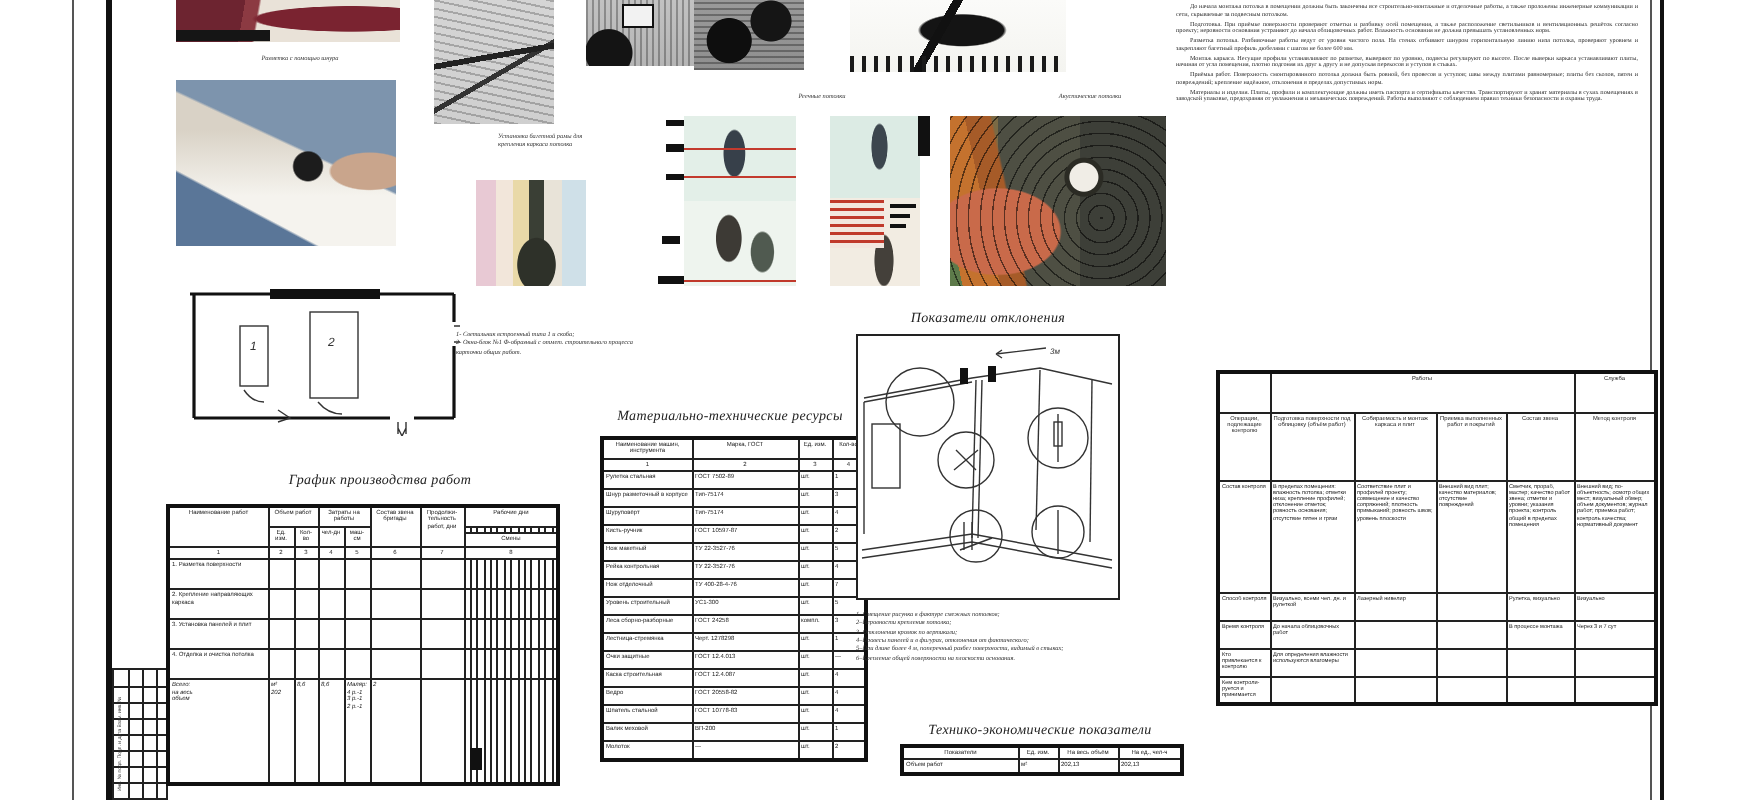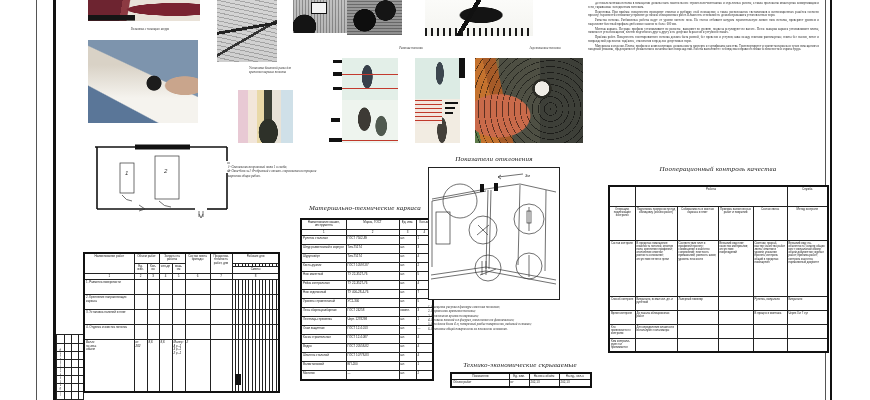--- a/index.html
+++ b/index.html
@@ -197,20 +197,21 @@
     <path class="thin" d="M64,58 q5,6 12,6"></path>
     <path class="thin" d="M44,62 l6,4 -6,2"></path>
     <text x="30" y="32" font-size="6" font-style="italic" fill="#333">1</text>
     <text x="69" y="30" font-size="6" font-style="italic" fill="#333">2</text>
   </svg>
   <div class="notes" style="left:228px;top:165px;width:100px;">
       <div>1- Светильник встроенный типа 1 и скоба;</div>
       <div>2- Окна-блок №1 Ф-образный с отмет. строительного процесса карточки общих работ.</div>
     </div>
 
+  <div class="hdg" style="left:100px;top:236px;width:180px;">График производства работ</div>
   <div class="tbl sched" style="left:83px;top:252px;">
     <table>
       <colgroup>
         <col style="width:50px">
           <col style="width:13px">
           <col style="width:12px">
           <col style="width:13px">
         <col style="width:13px">
           <col style="width:25px">
           <col style="width:22px">
@@ -379,21 +380,21 @@
             <td class="g"></td>
             <td class="g"></td>
             <td class="g"></td>
             <td class="g"></td>
           </tr>
         </tbody>
     </table>
     <div class="mark" style="left:152px;top:122px;width:6px;height:11px;"></div>
   </div>
 
-  <div class="hdg" style="left:295px;top:204px;width:140px;">Материально-технические каркаса</div>
+  <div class="hdg" style="left:295px;top:204px;width:140px;">Материально-технические ресурсы</div>
   <div class="tbl mats" style="left:300px;top:218px;">
     <table>
       <colgroup>
           <col style="width:45px">
           <col style="width:53px">
           <col style="width:17px">
           <col style="width:17px">
         </colgroup>
       <thead>
         <tr>
@@ -540,21 +541,21 @@
   </svg>
   <div class="notes" style="left:428px;top:305px;width:140px;">
       <div>1–Смещение рисунка в фактуре смежных потолков;</div>
       <div>2–Неровности крепления потолка;</div>
       <div>3–Отклонения кромок по вертикали;</div>
       <div>4–Провесы панелей и в фигурах, отклонения от фактического;</div>
       <div>5–При длине более 4 м, поперечный разбег поверхности, видимый в стыках;</div>
       <div>6–Крепление общей поверхности на плоскости основания.</div>
     </div>
 
-  <div class="hdg" style="left:445px;top:361px;width:150px;">Технико-экономические скрываемые</div>
+  <div class="hdg" style="left:445px;top:361px;width:150px;">Технико-экономические показатели</div>
   <div class="tbl" style="left:450px;top:372px;">
     <table>
       <colgroup>
           <col style="width:58px">
           <col style="width:20px">
           <col style="width:30px">
           <col style="width:32px">
         </colgroup>
       <thead>
         <tr>
@@ -568,21 +569,20 @@
           <tr>
             <td>Объем работ</td>
             <td>м²</td>
             <td>202,13</td>
             <td>202,13</td>
           </tr>
         </tbody>
     </table>
   </div>
 
-  <div class="hdg" style="left:608px;top:165px;width:220px;">Пооперационный контроль качества</div>
   <div class="tbl qual" style="left:608px;top:185px;">
     <table>
       <colgroup>
           <col style="width:26px">
           <col style="width:42px">
           <col style="width:41px">
           <col style="width:35px">
           <col style="width:34px">
           <col style="width:41px">
         </colgroup>

